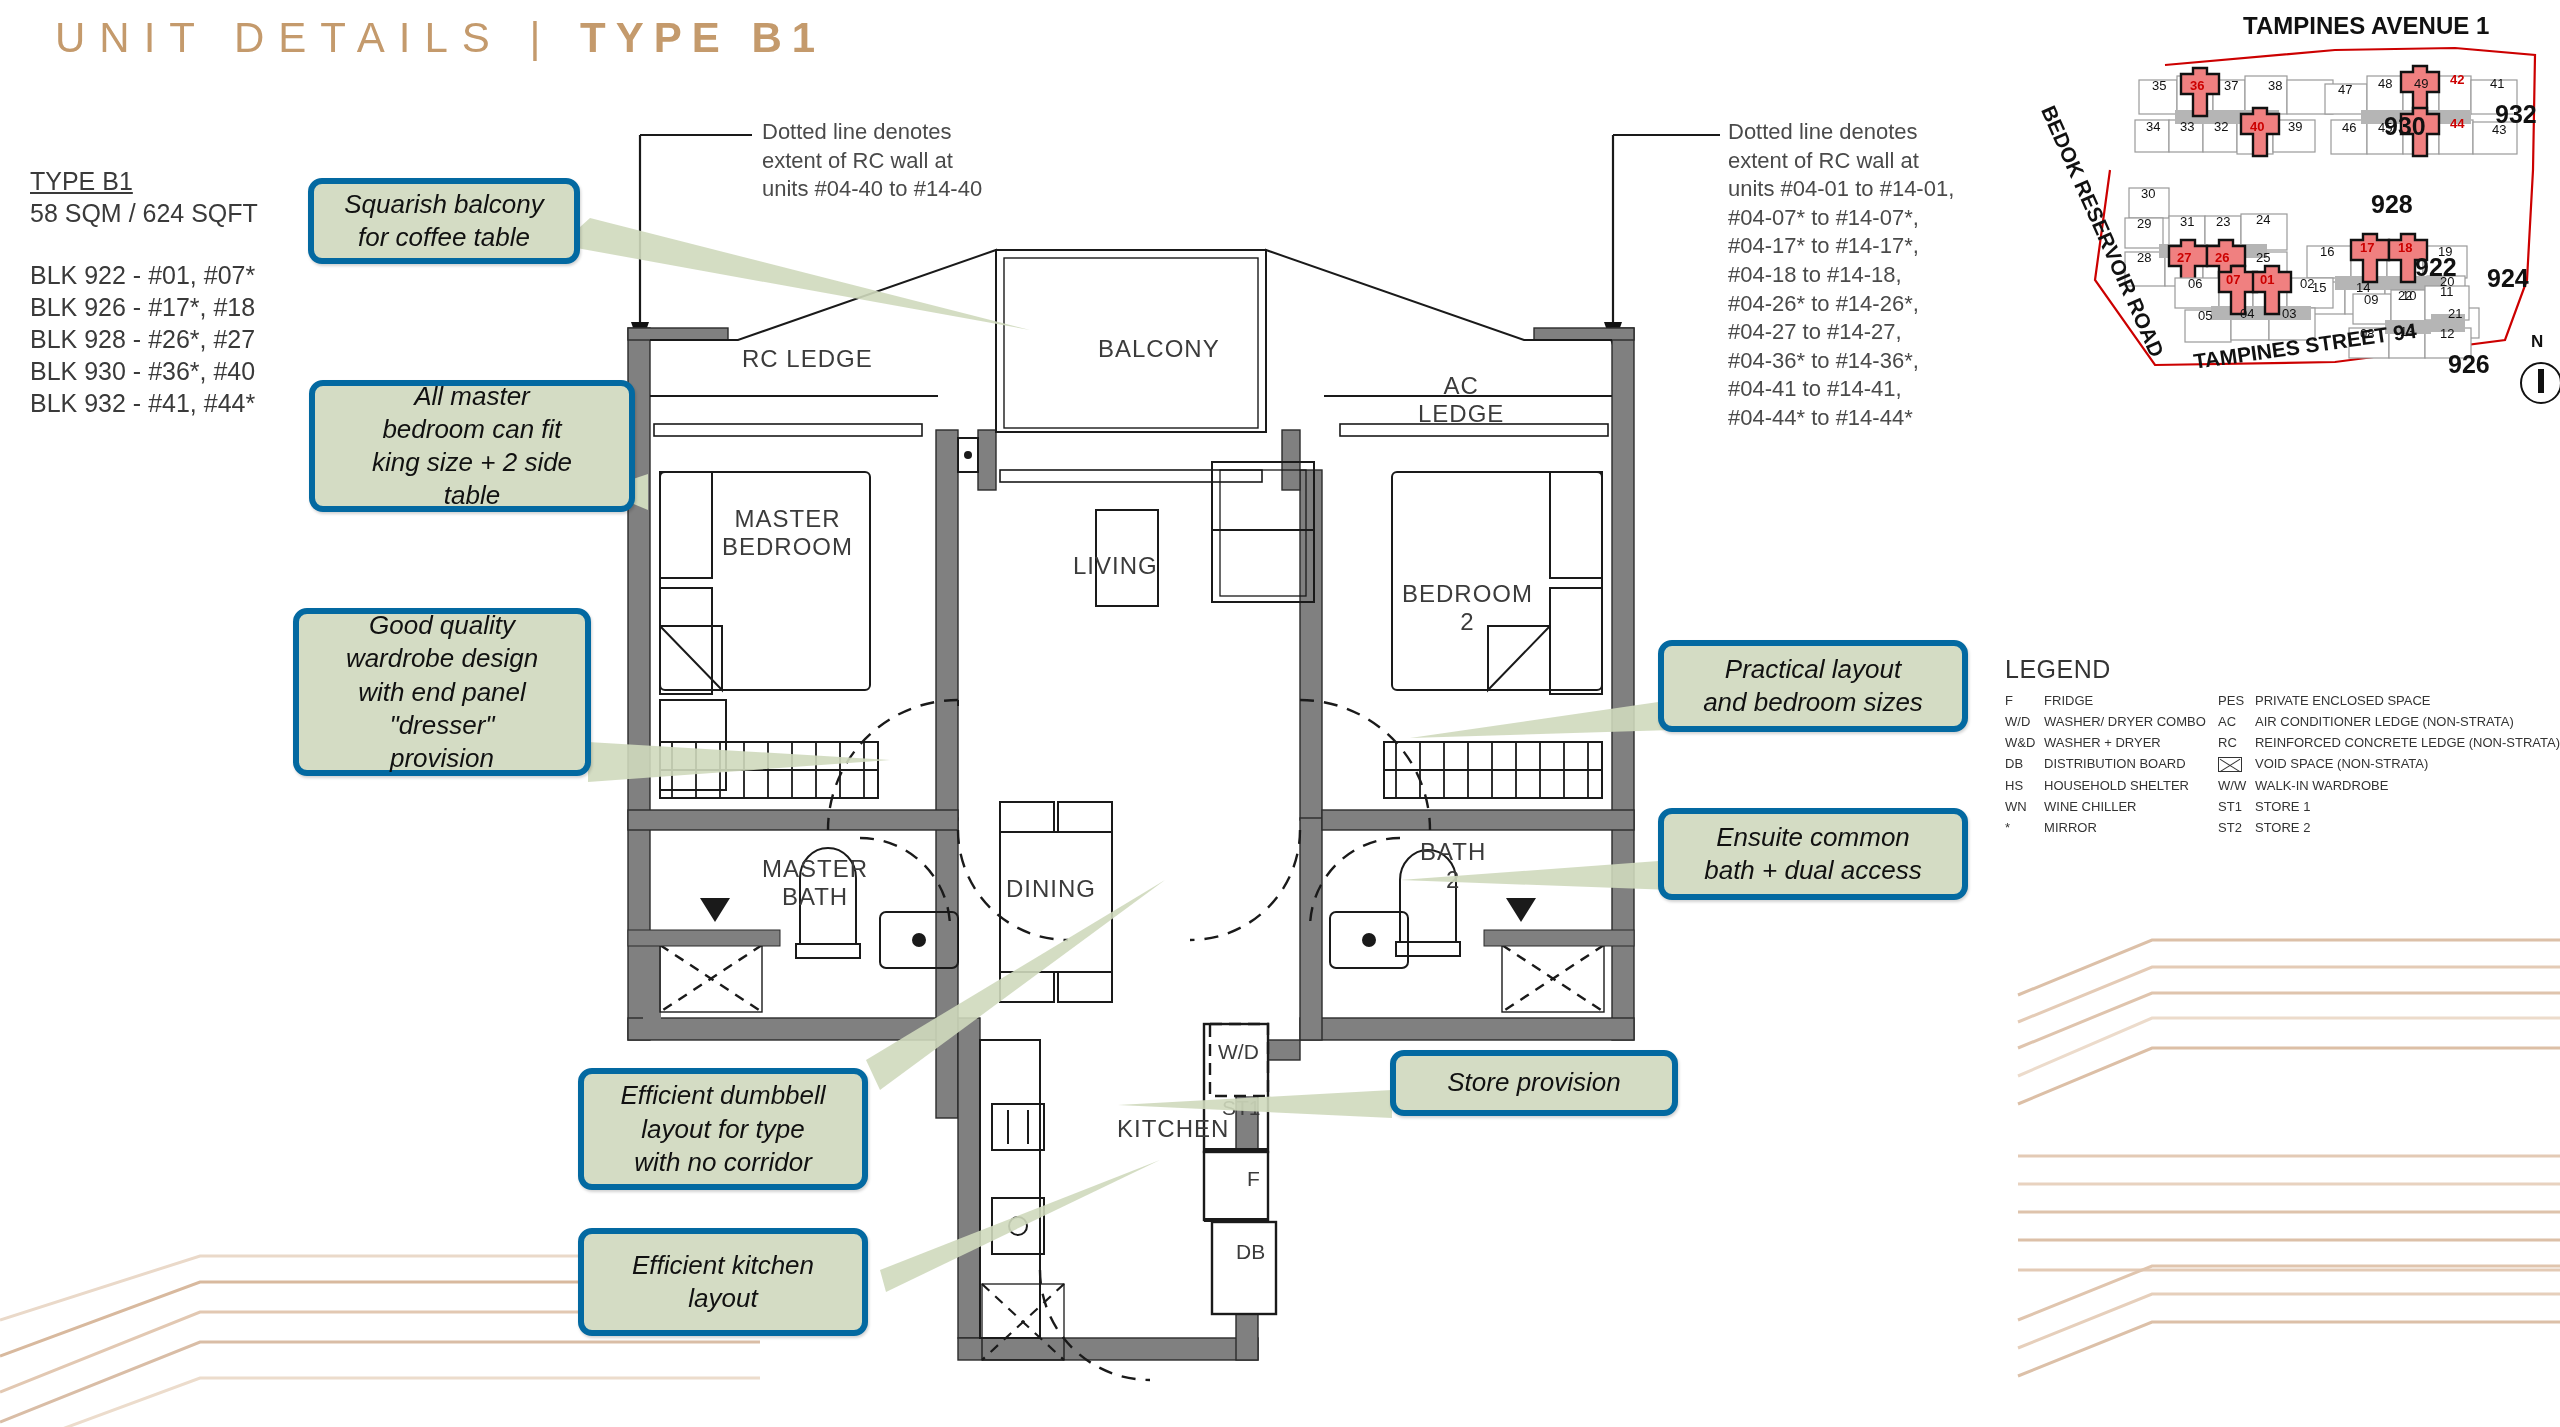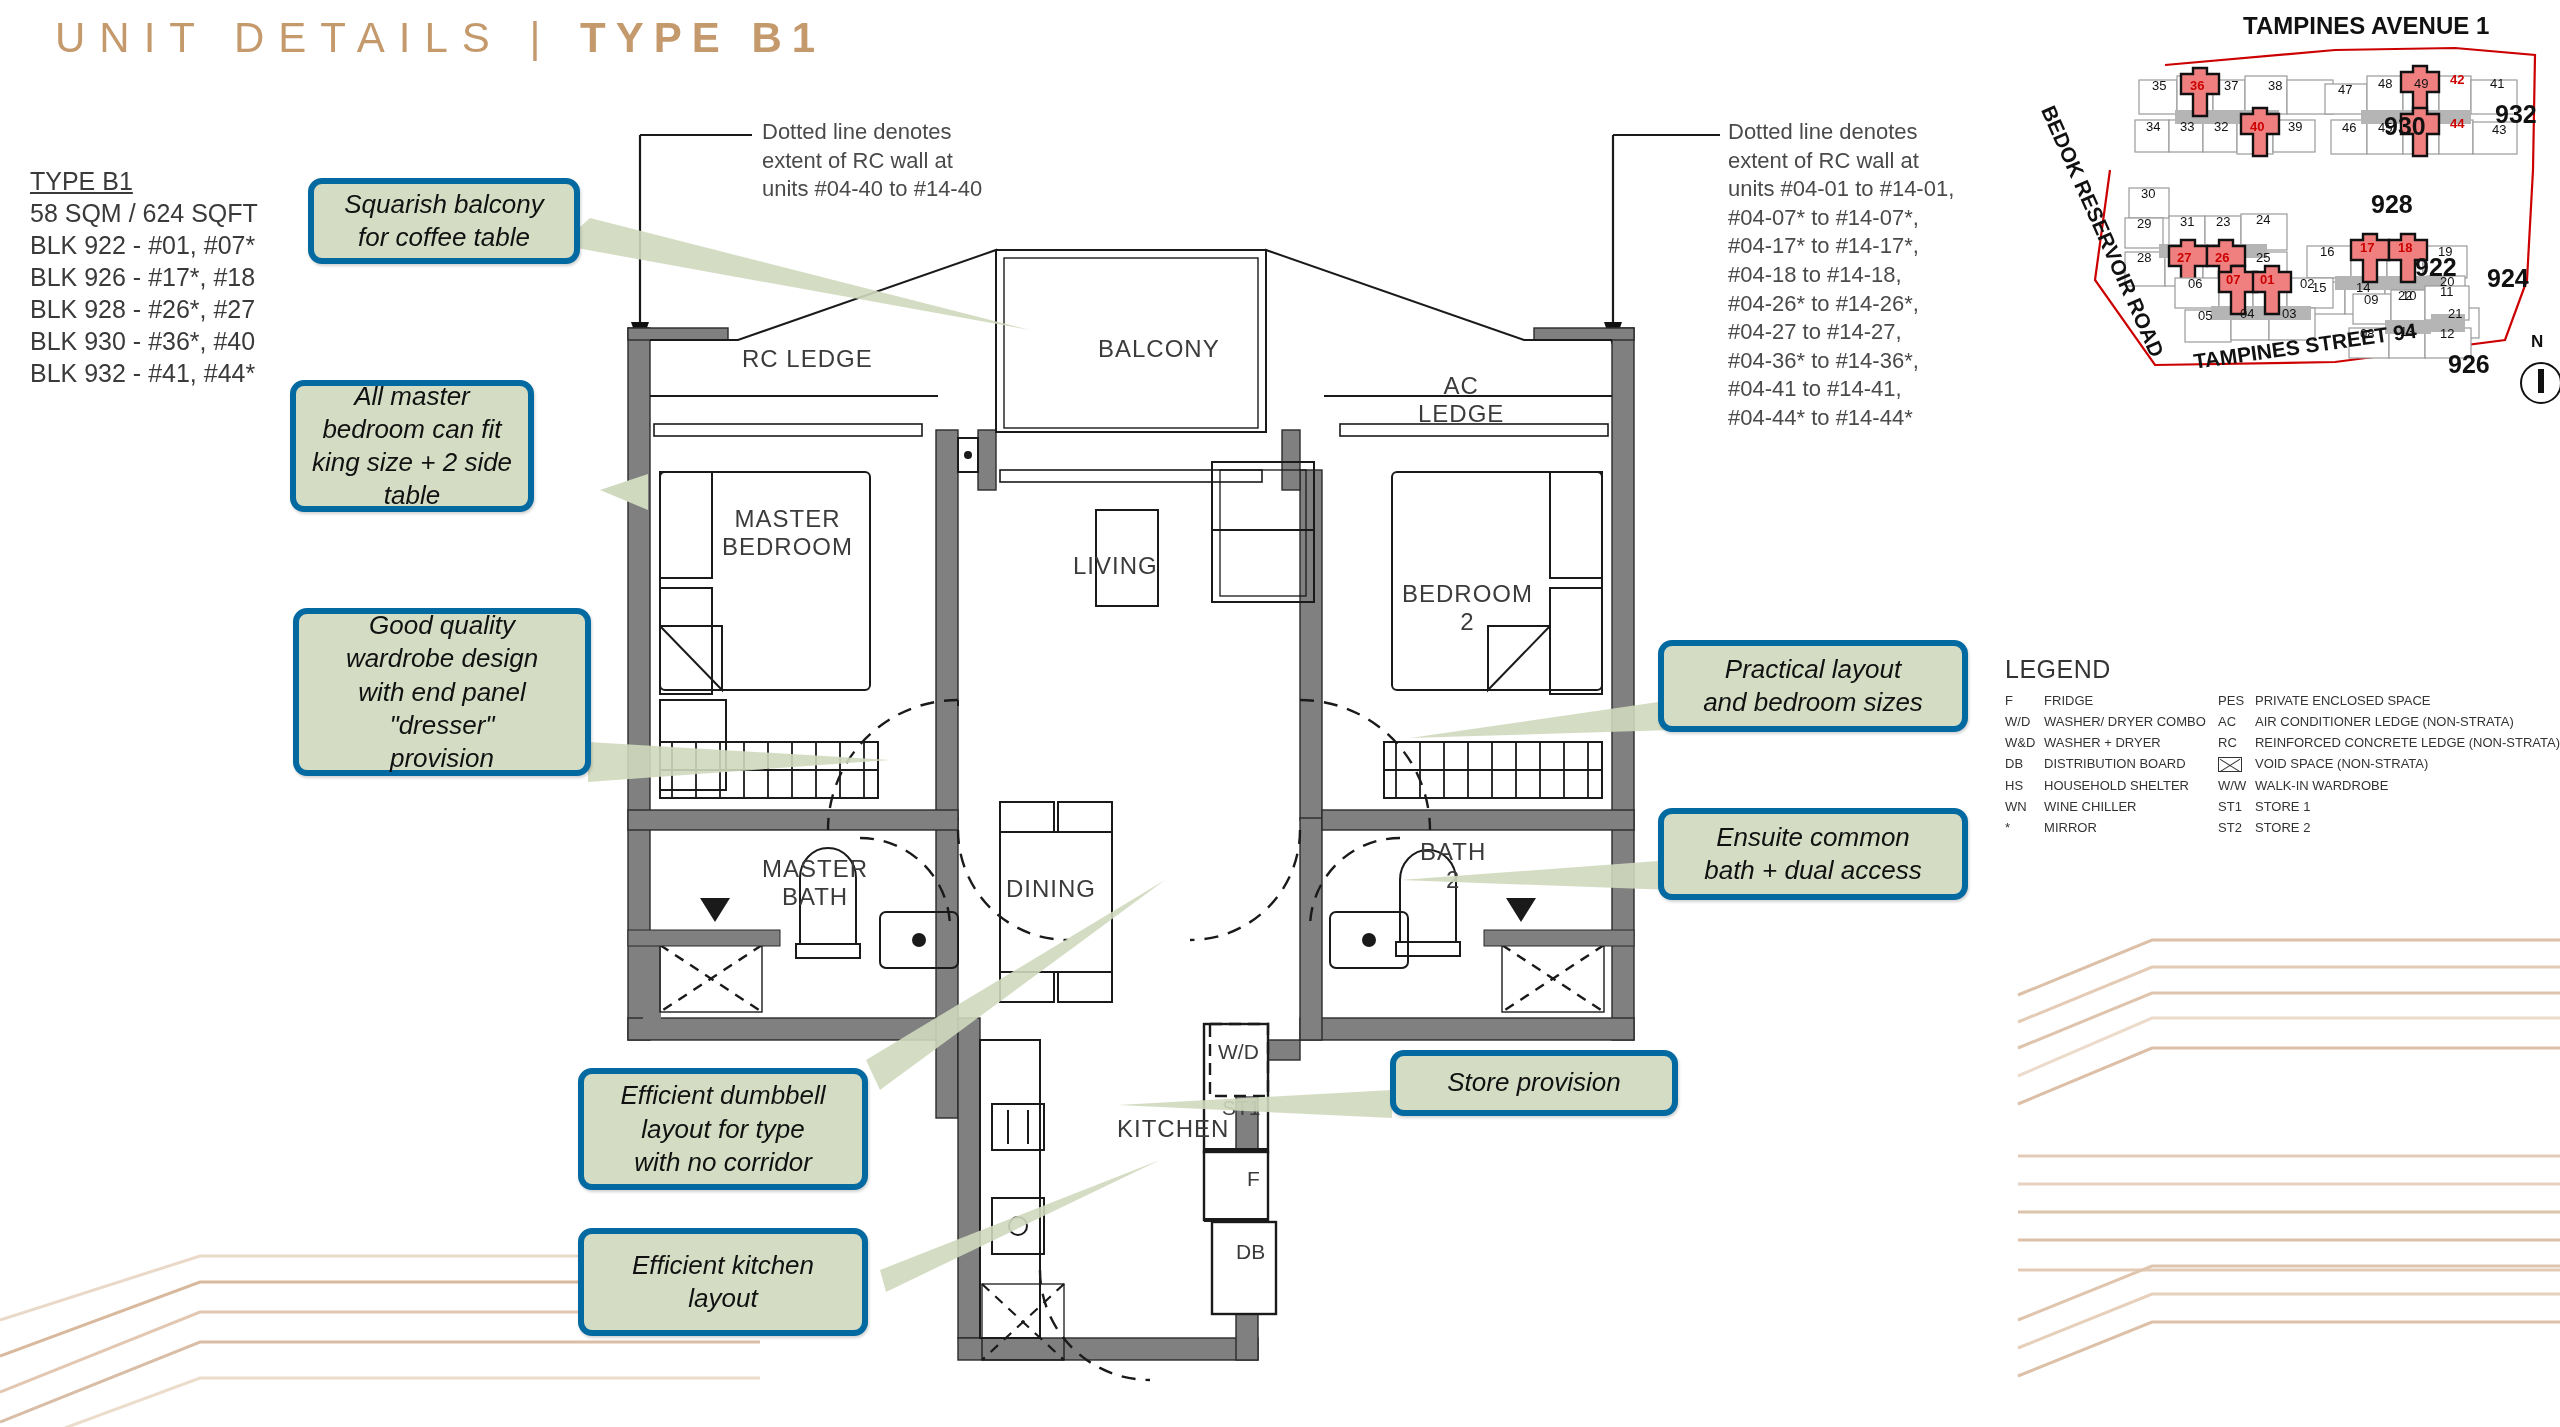--- a/index.html
+++ b/index.html
@@ -8,21 +8,21 @@
   .abs{position:absolute;}
 
   
   #hdr{left:55px;top:14px;font-size:42px;letter-spacing:14px;color:#c49a6c;font-weight:400;white-space:nowrap;}
   #hdr .bold{font-weight:700;letter-spacing:10px;}
   #hdr .bar{color:#c49a6c;font-weight:400;}
 
   
   #unitinfo{left:30px;top:165px;font-size:25px;line-height:1.28;color:#3a3a3a;}
   #unitinfo .ttl{text-decoration:underline;display:block;}
-  #unitinfo .blks{}
+  #unitinfo .blks{margin-top:30px;}
   #unitinfo .blks div{white-space:nowrap;}
 
   
   .callout{position:absolute;background:#d4dcc4;border:6px solid #0369a1;border-radius:14px;
            box-shadow:1px 2px 3px rgba(0,0,0,.18);
            font-style:italic;font-size:26px;line-height:1.27;color:#111;
            text-align:center;display:flex;align-items:center;justify-content:center;
            padding:8px 14px;box-sizing:border-box;z-index:6;}
 
   
@@ -310,21 +310,21 @@
   <polygon points="588,742 890,760 588,782" fill="#cfd9bd" opacity=".9"></polygon>
   <polygon points="866,1060 1165,880 880,1090" fill="#cfd9bd" opacity=".9"></polygon>
   <polygon points="880,1270 1160,1160 886,1292" fill="#cfd9bd" opacity=".9"></polygon>
   <polygon points="1672,700 1410,738 1672,730" fill="#cfd9bd" opacity=".9"></polygon>
   <polygon points="1672,860 1400,880 1672,890" fill="#cfd9bd" opacity=".9"></polygon>
   <polygon points="1392,1090 1118,1105 1392,1118" fill="#cfd9bd" opacity=".9"></polygon>
 </svg>
 
 <div class="callout" style="left:308px;top:178px;width:272px;height:86px;white-space:pre;">Squarish balcony
 for coffee table</div>
-<div class="callout" style="left:290px;top:380px;width:244px;height:132px;white-space:pre;">All master
+<div class="callout" style="left:309px;top:380px;width:326px;height:132px;white-space:pre;">All master
 bedroom can fit
 king size + 2 side
 table</div>
 <div class="callout" style="left:293px;top:608px;width:298px;height:168px;white-space:pre;">Good quality
 wardrobe design
 with end panel
 "dresser"
 provision</div>
 <div class="callout" style="left:578px;top:1068px;width:290px;height:122px;white-space:pre;">Efficient dumbbell
 layout for type

